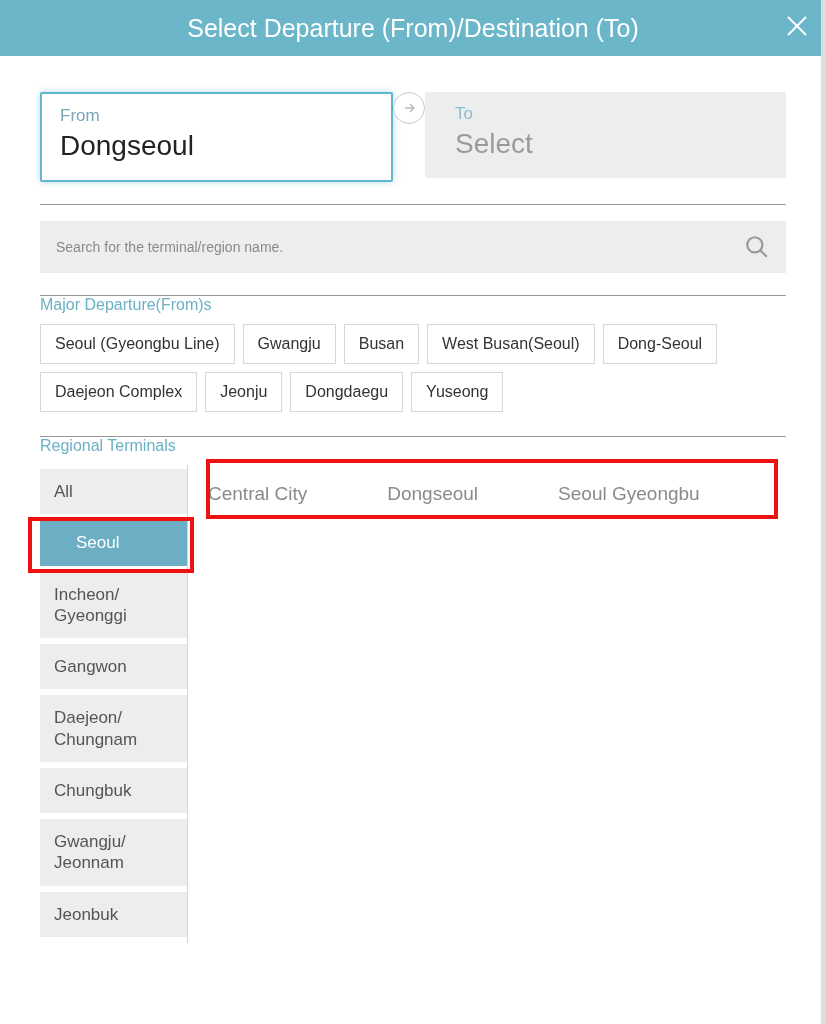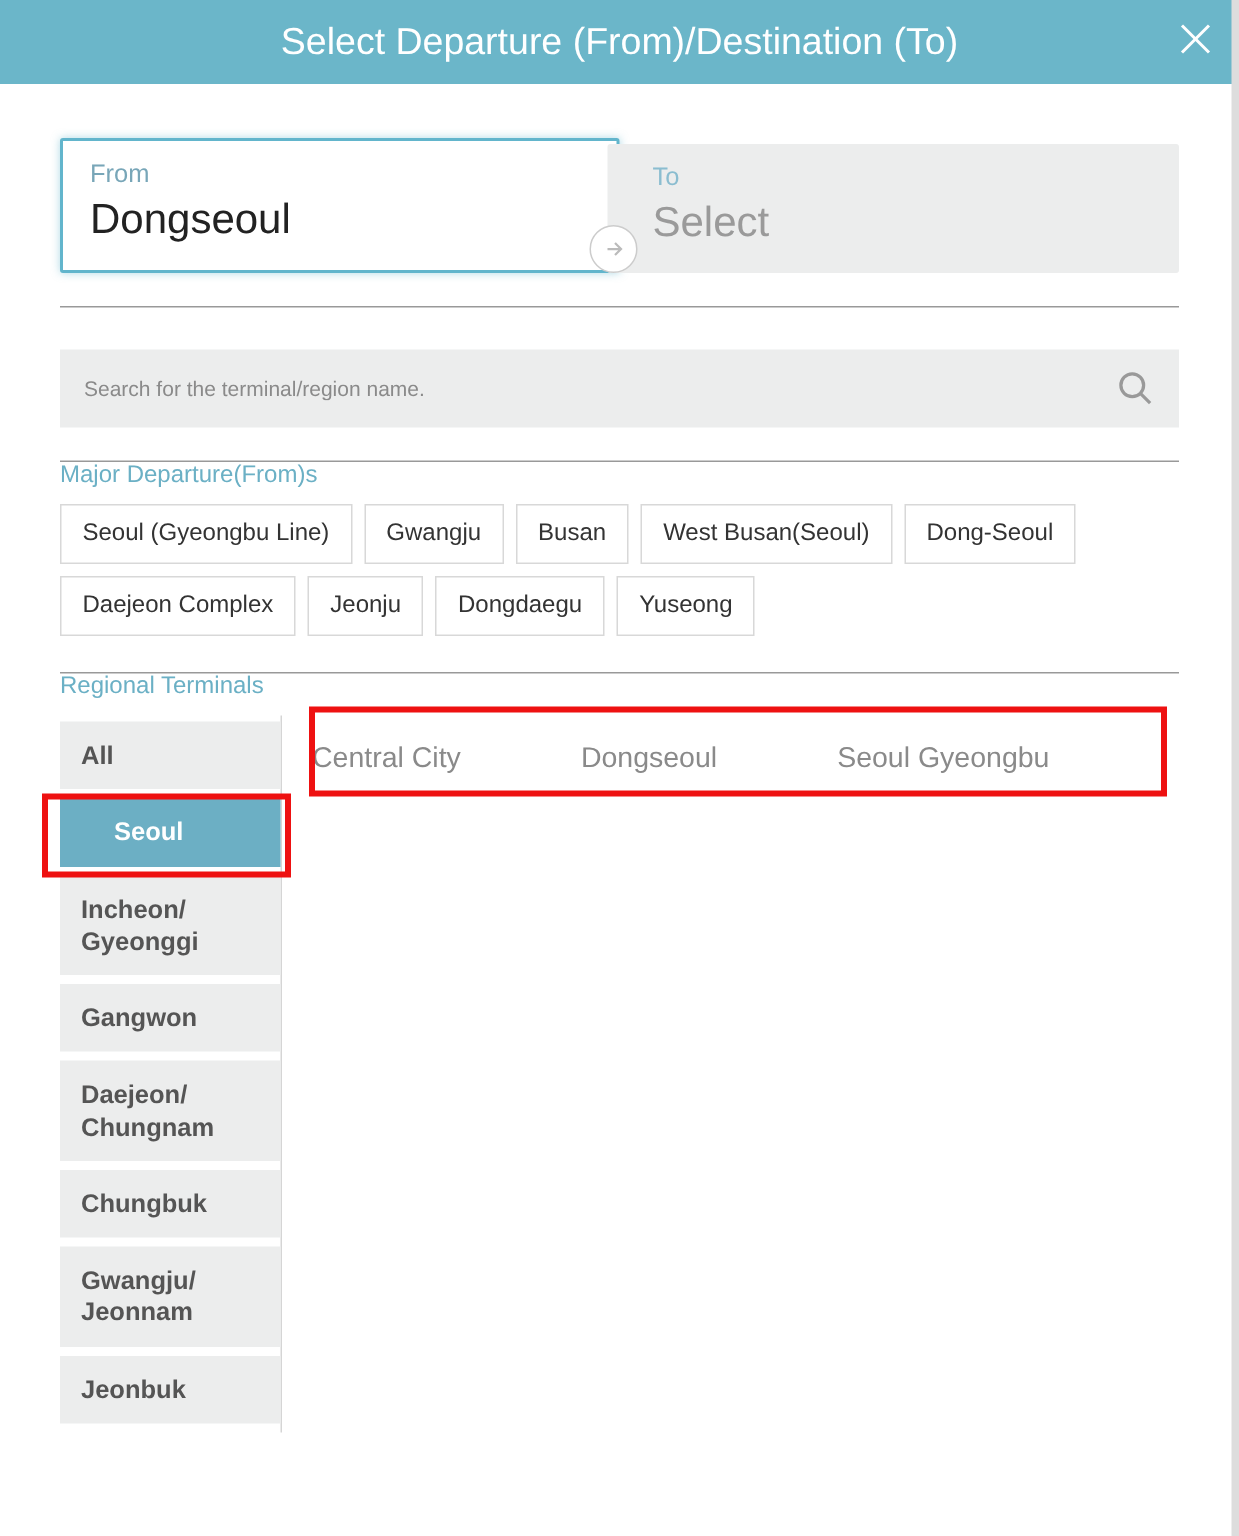--- a/index.html
+++ b/index.html
@@ -32,22 +32,22 @@
       font-size: 26px;
       cursor: pointer;
       line-height: 1;
     }
     .content {
       padding: 0 40px;
     }
     .from-to-row {
       display: flex;
       margin-top: 36px;
-      gap: 6px;
-      align-items: flex-end;
+      gap: 26px;
+      align-items: flex-start;
     }
     .from-box {
       flex: 1;
       border: 2px solid #62b5cc;
       box-shadow: 0 0 6px rgba(98,181,204,0.5);
       padding: 12px 18px 18px 18px;
       background: #fff;
       border-radius: 2px;
     }
     .from-label {
@@ -92,21 +92,21 @@
       font-size: 28px;
       color: #9a9a9a;
       font-weight: 300;
     }
     .divider {
       border: none;
       border-top: 1px solid #999;
       margin-top: 22px;
     }
     .search-box {
-      margin-top: 28px;
+      margin-top: 16px;
       background: #eceded;
       height: 52px;
       display: flex;
       align-items: center;
       padding: 0 16px;
     }
     .search-input {
       flex: 1;
       border: none;
       background: transparent;
@@ -156,21 +156,21 @@
       padding-top: 4px;
     }
     .region-item {
       background: #eceded;
       color: #555;
       font-size: 17px;
       padding: 12px 14px;
       margin-bottom: 6px;
       cursor: pointer;
       line-height: 1.25;
-      font-weight: 700;
+      font-weight: 400;
     }
     .region-item.active {
       background: #6cafc4;
       color: #fff;
       padding-left: 36px;
     }
     .terminal-row {
       flex: 1;
       padding: 18px 20px;
       display: flex;

